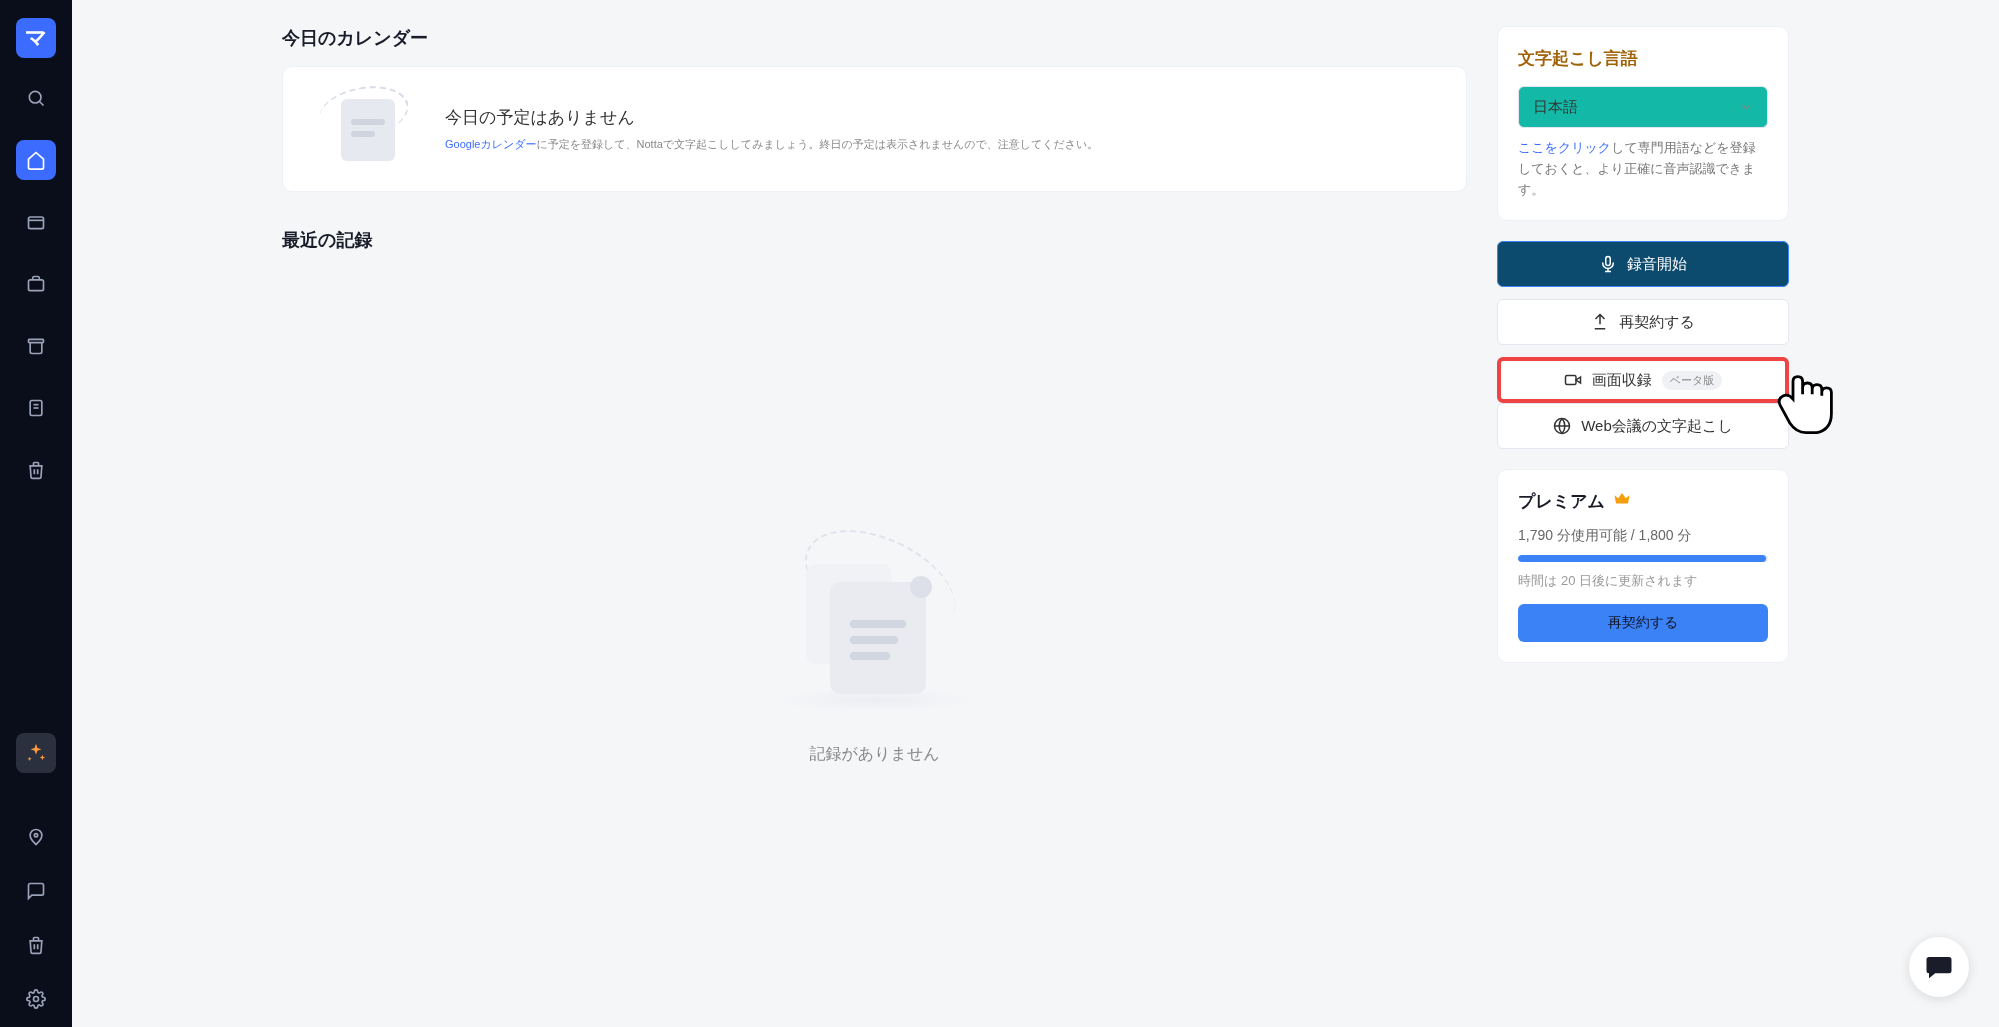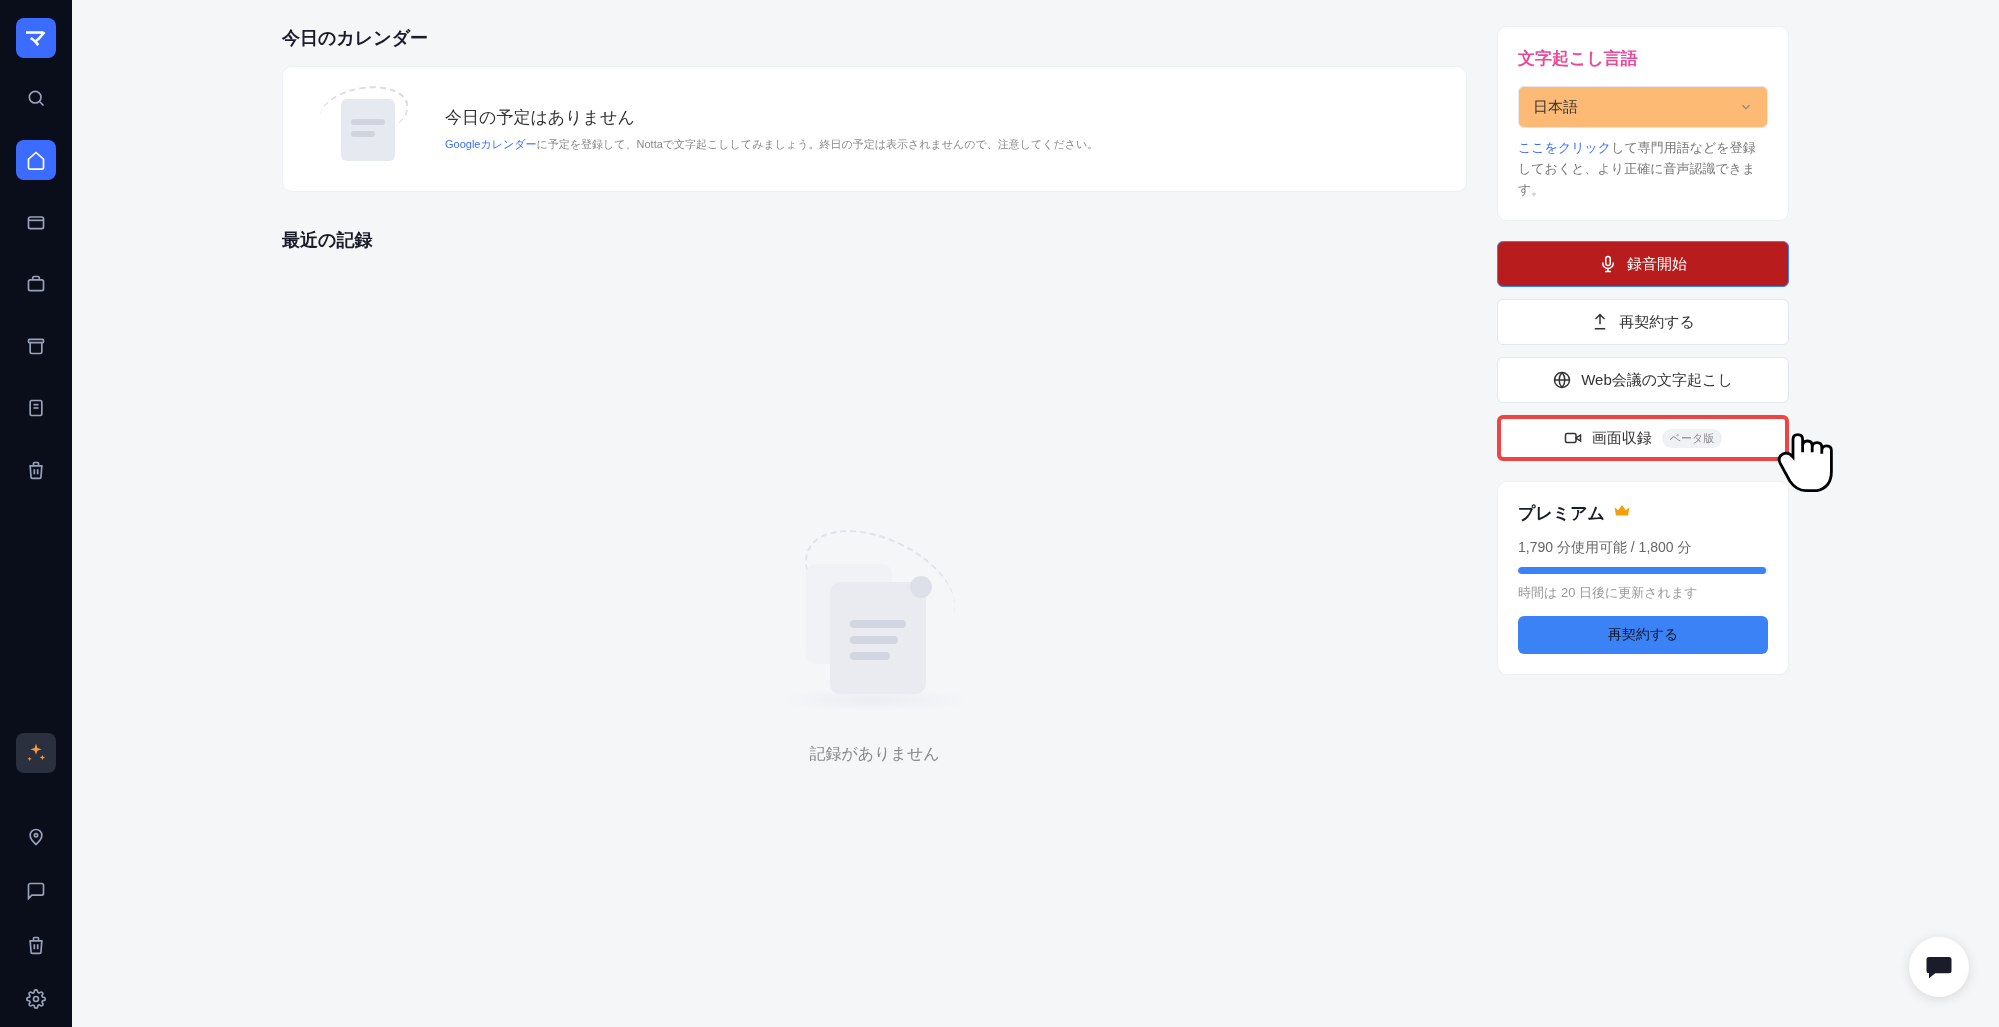--- a/index.html
+++ b/index.html
@@ -243,35 +243,35 @@
     .card {
       background: #fff;
       border: 1px solid #edf0f5;
       border-radius: 10px;
       padding: 20px;
       margin-bottom: 20px;
     }
     .card-title {
       font-size: 17px;
       font-weight: bold;
-      color: #ec4899;
+      color: #a16207;
       margin-bottom: 16px;
     }
     .lang-select {
       width: 100%;
       height: 42px;
       border: 1px solid #e4e7ef;
       border-radius: 6px;
       display: flex;
       align-items: center;
       justify-content: space-between;
       padding: 0 14px;
       font-size: 15px;
       color: #333;
-      background: #fdba74;
+      background: #14b8a6;
       cursor: pointer;
     }
     .lang-hint {
       font-size: 13px;
       color: #777;
       margin-top: 10px;
       line-height: 1.6;
     }
     .lang-hint .link { color: #3b6cff; cursor: pointer; }
 
@@ -284,21 +284,21 @@
       justify-content: center;
       gap: 10px;
       font-size: 15px;
       margin-bottom: 12px;
       cursor: pointer;
       border: 1px solid #e4e7ef;
       background: #fff;
       color: #333;
     }
     .action-btn.primary {
-      background: #b91c1c;
+      background: #0c4a6e;
       color: #fff;
       border-color: #3b82f6;
     }
     .action-btn.highlighted {
       border: 4px solid #ef4444;
       margin-bottom: 0;
       position: relative;
     }
     .beta-badge {
       background: #f0f1f4;
@@ -504,38 +504,38 @@
               <path d="M19 10v1a7 7 0 01-14 0v-1M12 18v4M8 22h8"></path>
             </svg>
           <span>録音開始</span>
         </div>
         <div class="action-btn">
           <svg width="18" height="18" viewBox="0 0 24 24" fill="none" stroke="currentColor" stroke-width="2">
               <path d="M12 2v13M6 8l6-6 6 6M5 21h14"></path>
             </svg>
           <span>再契約する</span>
         </div>
-        <div class="action-btn">
-          <svg width="18" height="18" viewBox="0 0 24 24" fill="none" stroke="currentColor" stroke-width="2">
-              <circle cx="12" cy="12" r="10"></circle>
-              <path d="M2 12h20M12 2a15 15 0 010 20M12 2a15 15 0 000 20"></path>
-            </svg>
-          <span>Web会議の文字起こし</span>
-        </div>
         <div class="action-btn highlighted">
           <svg width="18" height="18" viewBox="0 0 24 24" fill="none" stroke="currentColor" stroke-width="2">
               <rect x="2" y="6" width="14" height="12" rx="2"></rect>
               <path d="M22 8l-6 4 6 4z"></path>
             </svg>
           <span>画面収録</span>
           <span class="beta-badge">ベータ版</span>
           <svg class="hand-cursor" viewBox="0 0 100 100">
             <path d="M30 35 L30 18 Q30 12 36 12 Q42 12 42 18 L42 34 L42 26 Q42 20 48 20 Q54 20 54 26 L54 34 L54 28 Q54 22 60 22 Q66 22 66 28 L66 36 L66 32 Q66 26 72 26 Q78 26 78 32 L78 58 Q78 78 60 82 L46 82 Q34 82 26 70 L14 48 Q10 40 18 36 Q24 33 30 40 Z" fill="#fff" stroke="#000" stroke-width="3.5"></path>
           </svg>
         </div>
+        <div class="action-btn">
+          <svg width="18" height="18" viewBox="0 0 24 24" fill="none" stroke="currentColor" stroke-width="2">
+              <circle cx="12" cy="12" r="10"></circle>
+              <path d="M2 12h20M12 2a15 15 0 010 20M12 2a15 15 0 000 20"></path>
+            </svg>
+          <span>Web会議の文字起こし</span>
+        </div>
       </div>
 
       <div class="card" style="margin-top:20px">
         <div class="premium-title">
           <span>プレミアム</span>
           <span class="crown">
             <svg width="18" height="18" viewBox="0 0 24 24" fill="currentColor">
                 <path d="M4 18h16l2-11-5 4-5-7-5 7-5-4z"></path>
               </svg>
           </span>

